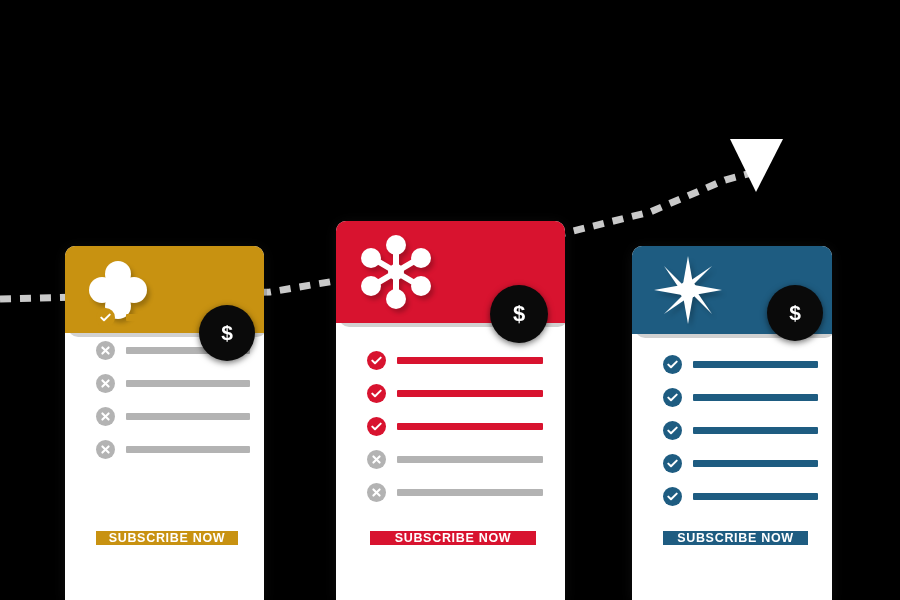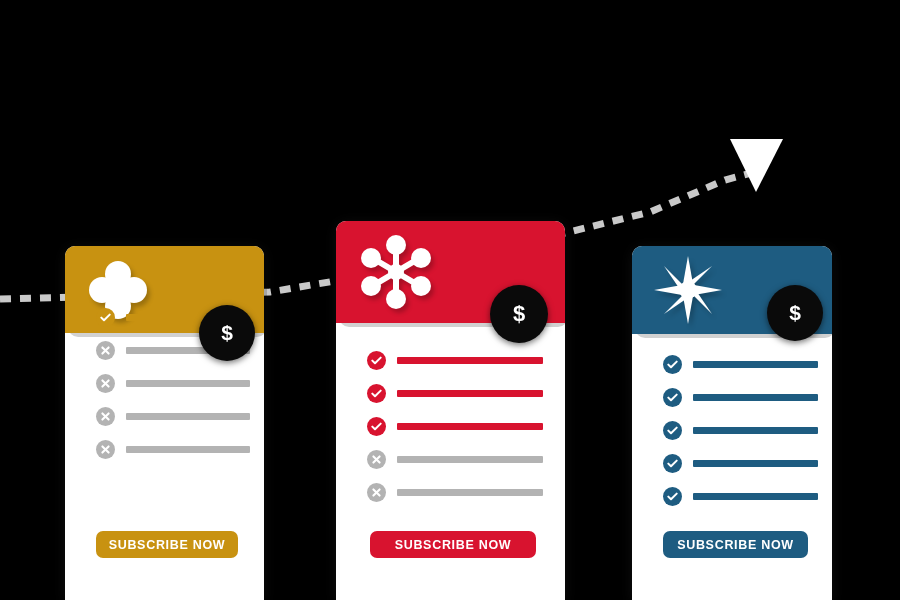--- a/index.html
+++ b/index.html
@@ -86,26 +86,26 @@
     height: 7px;
     border-radius: 1px;
     margin-left: 11px;
     flex: 1 1 auto;
   }
   .feat-mark svg { display: block; }
 
   .cta {
     position: absolute;
     border: none;
-    border-radius: 7px;
+    border-radius: 0;
     color: #ffffff;
     font-size: 12.5px;
     font-weight: bold;
     letter-spacing: 0.7px;
-    height: 27px;
+    height: 14px;
     cursor: pointer;
     white-space: nowrap;
     font-family: "Liberation Sans", sans-serif;
   }
 </style>
 </head>
 <body>
 
 <div id="stage">
 

